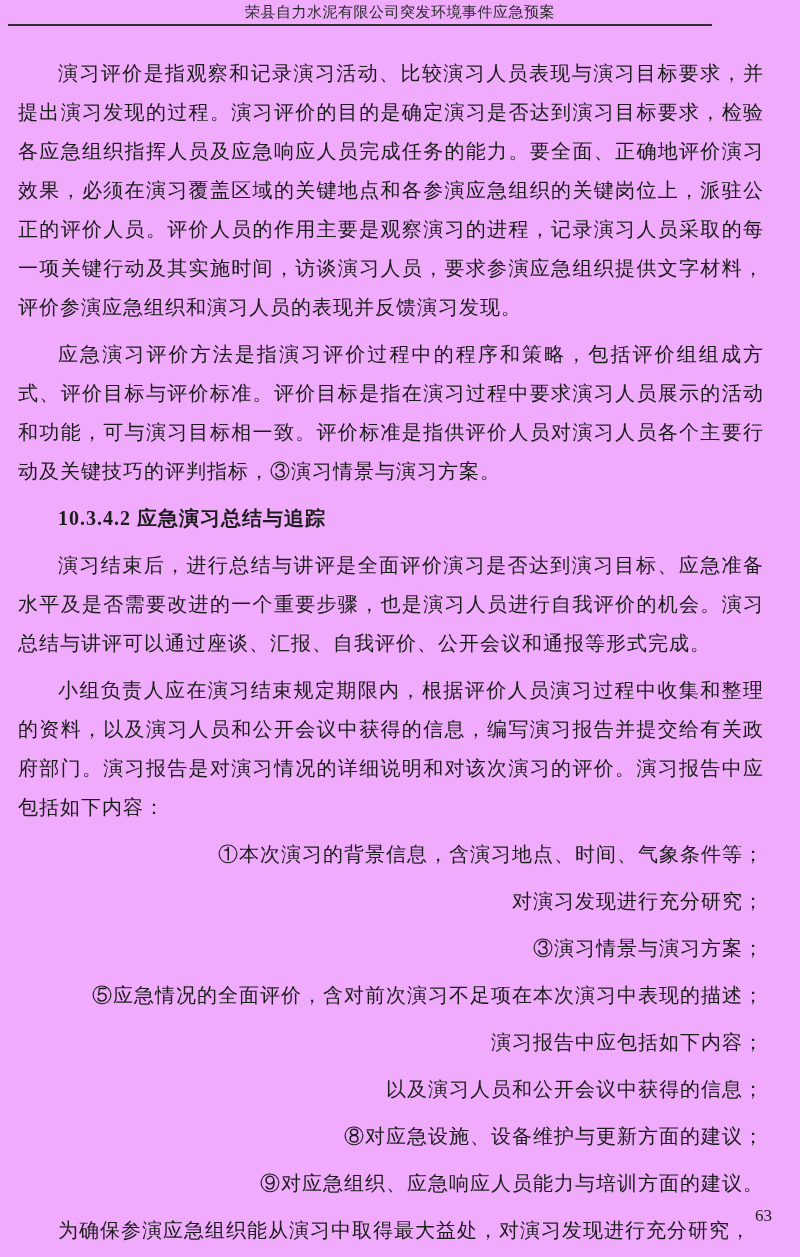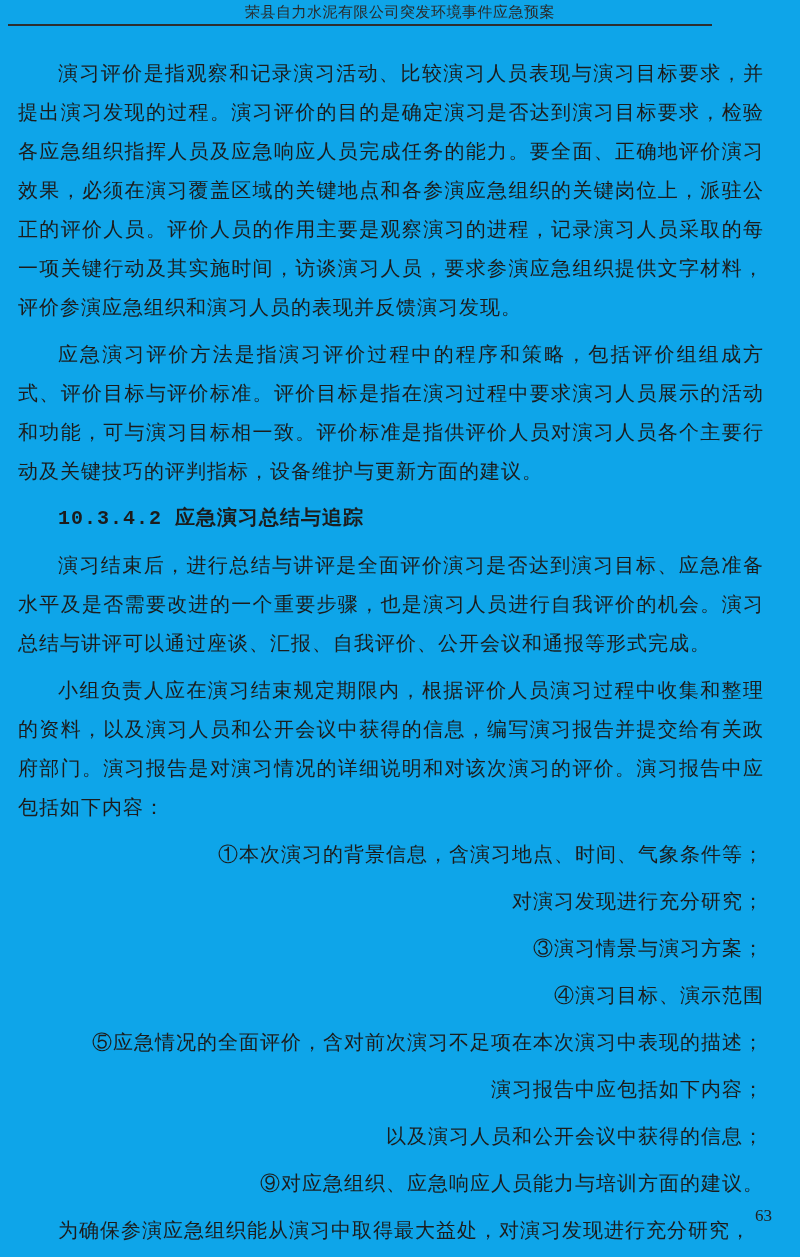--- a/index.html
+++ b/index.html
@@ -4,21 +4,21 @@
 <style>
   html, body {
     margin: 0;
     padding: 0;
     background: #ffffff;
   }
   .page {
     position: relative;
     width: 800px;
     height: 1257px;
-    background: #0ea5e9;
+    background: #f0abfc;
     font-family: "Liberation Serif", serif;
     color: #1f1f1f;
     overflow: hidden;
   }
   .header-title {
     position: absolute;
     top: 3px;
     left: 0;
     width: 100%;
     text-align: center;
@@ -49,21 +49,20 @@
   }
   .content p {
     margin: 8px;
     padding: 0;
     text-indent: 2em;
   }
   .section-heading {
     font-weight: bold;
     text-indent: 2em;
     margin: 0;
-    font-family: Liberation Mono, monospace;
   }
   .list-item {
     text-align: right;
   }
   .page-number {
     position: absolute;
     top: 1206px;
     right: 28px;
     font-size: 17px;
     color: #222222;
@@ -76,35 +75,35 @@
 <div class="page">
 
   <div class="header-title">荣县自力水泥有限公司突发环境事件应急预案</div>
 
   <div class="header-rule"></div>
 
   <div class="content">
 
     <p>演习评价是指观察和记录演习活动、比较演习人员表现与演习目标要求，并提出演习发现的过程。演习评价的目的是确定演习是否达到演习目标要求，检验各应急组织指挥人员及应急响应人员完成任务的能力。要全面、正确地评价演习效果，必须在演习覆盖区域的关键地点和各参演应急组织的关键岗位上，派驻公正的评价人员。评价人员的作用主要是观察演习的进程，记录演习人员采取的每一项关键行动及其实施时间，访谈演习人员，要求参演应急组织提供文字材料，评价参演应急组织和演习人员的表现并反馈演习发现。</p>
 
-    <p>应急演习评价方法是指演习评价过程中的程序和策略，包括评价组组成方式、评价目标与评价标准。评价目标是指在演习过程中要求演习人员展示的活动和功能，可与演习目标相一致。评价标准是指供评价人员对演习人员各个主要行动及关键技巧的评判指标，设备维护与更新方面的建议。</p>
+    <p>应急演习评价方法是指演习评价过程中的程序和策略，包括评价组组成方式、评价目标与评价标准。评价目标是指在演习过程中要求演习人员展示的活动和功能，可与演习目标相一致。评价标准是指供评价人员对演习人员各个主要行动及关键技巧的评判指标，③演习情景与演习方案。</p>
 
     <p class="section-heading">10.3.4.2 应急演习总结与追踪</p>
 
     <p>演习结束后，进行总结与讲评是全面评价演习是否达到演习目标、应急准备水平及是否需要改进的一个重要步骤，也是演习人员进行自我评价的机会。演习总结与讲评可以通过座谈、汇报、自我评价、公开会议和通报等形式完成。</p>
 
     <p>小组负责人应在演习结束规定期限内，根据评价人员演习过程中收集和整理的资料，以及演习人员和公开会议中获得的信息，编写演习报告并提交给有关政府部门。演习报告是对演习情况的详细说明和对该次演习的评价。演习报告中应包括如下内容：</p>
 
     <p class="list-item">①本次演习的背景信息，含演习地点、时间、气象条件等；</p>
     <p class="list-item">对演习发现进行充分研究；</p>
     <p class="list-item">③演习情景与演习方案；</p>
-    <p class="list-item">④演习目标、演示范围</p>
     <p class="list-item">⑤应急情况的全面评价，含对前次演习不足项在本次演习中表现的描述；</p>
     <p class="list-item">演习报告中应包括如下内容；</p>
     <p class="list-item">以及演习人员和公开会议中获得的信息；</p>
+    <p class="list-item">⑧对应急设施、设备维护与更新方面的建议；</p>
     <p class="list-item">⑨对应急组织、应急响应人员能力与培训方面的建议。</p>
 
     <p>为确保参演应急组织能从演习中取得最大益处，对演习发现进行充分研究，</p>
 
   </div>
 
   <div class="page-number">63</div>
 
 </div>
 

